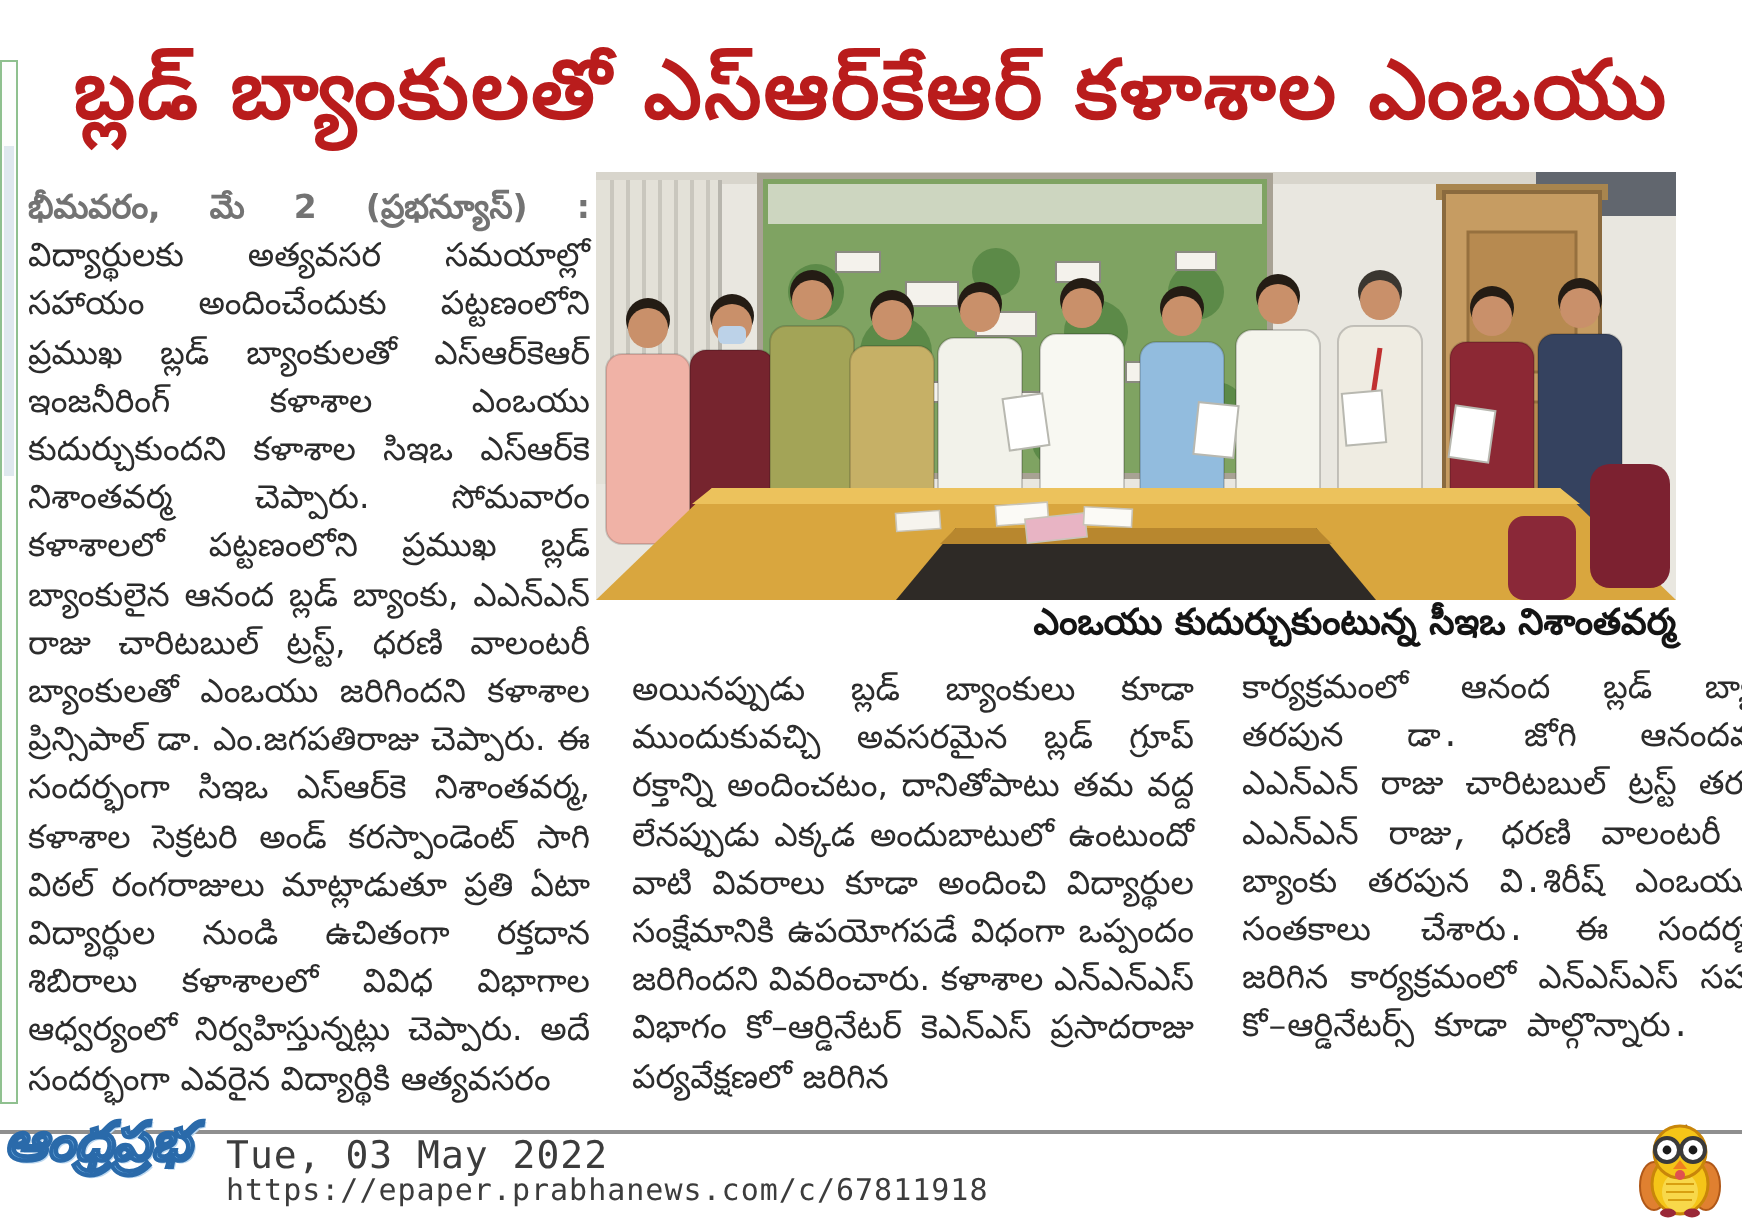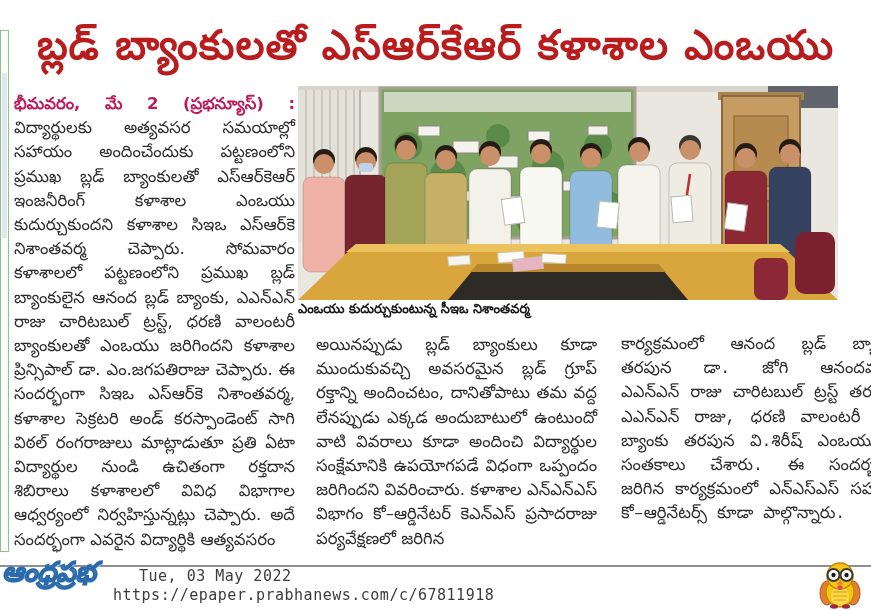--- a/index.html
+++ b/index.html
@@ -24,51 +24,51 @@
     font-size:41px;line-height:66px;font-weight:bold;
     letter-spacing:1px;
     color:#b91c1c;
   }
   
   .col{
     position:absolute;
     font-size:16.5px;line-height:24.2px;
     color:#2c2c2c;text-align:justify;
   }
-  .col b{color:#be185d;}
+  .col b{color:#737373;}
   .col1{left:14px;top:92px;width:281px;height:462px;}
   .col2{left:300px;top:333px;width:281px;height:222px;margin-left:16px;}
   .col3{left:621px;top:333px;width:279px;height:222px;font-family:Liberation Mono, monospace;}
   
   .photo{
     position:absolute;left:298px;top:86px;width:540px;height:214px;
     overflow:hidden;background:#e9e7e0;
   }
   .photo svg{display:block;}
   .caption{
     position:absolute;left:298px;top:301px;width:540px;height:28px;
-    text-align:left;font-weight:bold;font-size:13px;color:#141414;
+    text-align:right;font-weight:bold;font-size:18px;color:#141414;
   }
   
   .footer-rule{
     position:absolute;left:0;top:565px;width:871px;height:0;
     border-top:2px solid #8f8f8f;
   }
   .footer-logo{
     position:absolute;left:2px;top:556px;width:106px;height:34px;
     font-size:27px;font-weight:bold;font-style:italic;
     color:#7ab4e4;
     -webkit-text-stroke:1.2px #2a6aaa;
     text-shadow:1px 1px 0 #bcd8f0;
     white-space:nowrap;overflow:hidden;
   }
   .footer-date{
     position:absolute;left:113px;top:567px;
     font-family:"DejaVu Sans Mono", monospace;
-    font-size:15px;color:#3c3c3c;letter-spacing:0.5px;margin-left:26px;
+    font-size:19px;color:#3c3c3c;letter-spacing:0.5px;
   }
   .footer-url{
     position:absolute;left:113px;top:586px;
     font-family:"DejaVu Sans Mono", monospace;
     font-size:15px;color:#3c3c3c;letter-spacing:0.5px;
     text-decoration:none;cursor:pointer;
   }
   .owl{
     position:absolute;right:8px;bottom:1px;width:46px;height:48px;
   }

